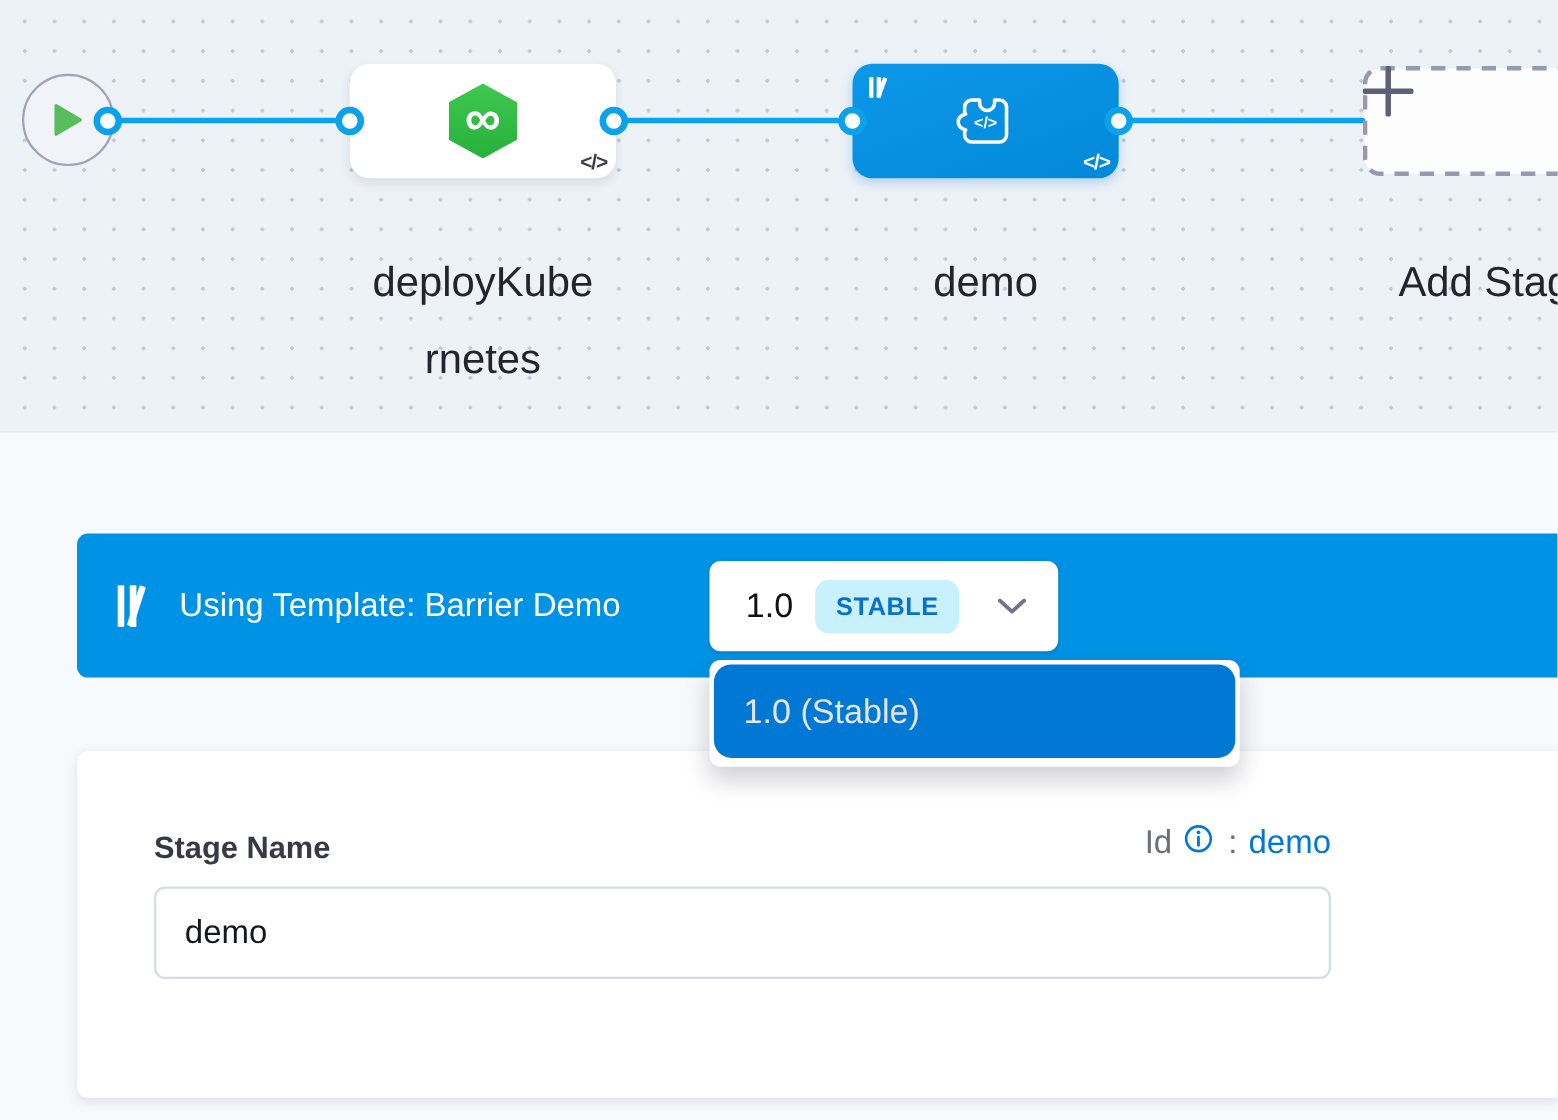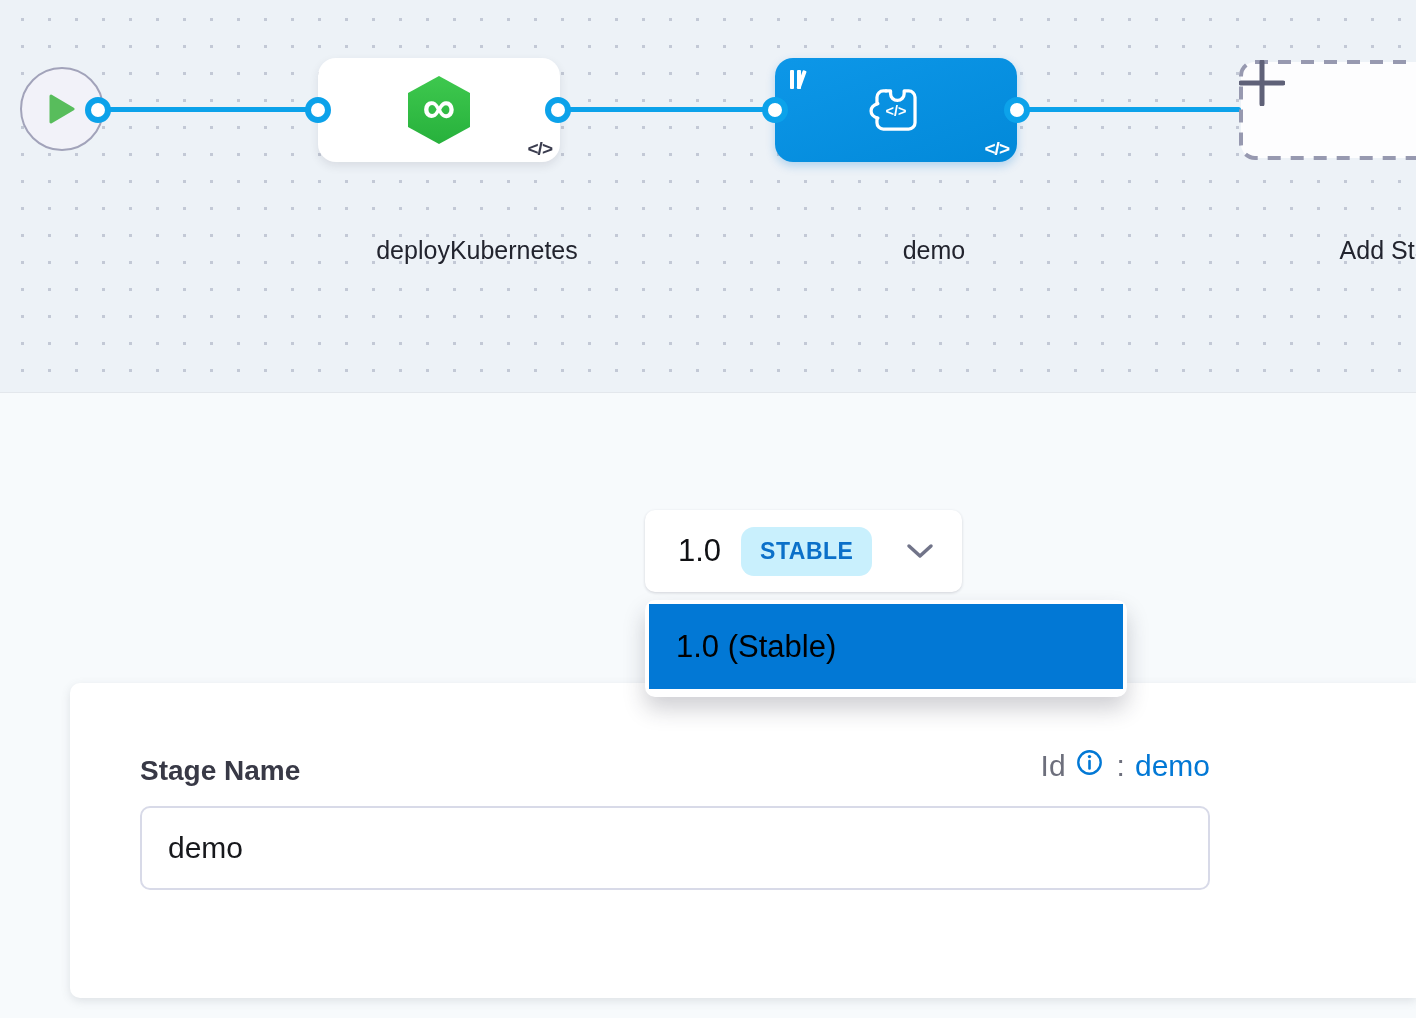--- a/index.html
+++ b/index.html
@@ -36,22 +36,22 @@
   .hexagon .inf { color:#fff; font-size:46px; font-weight:bold; line-height:1; margin-top:-6px; }
 
   .code-badge { position:absolute; right:8px; bottom:2px; font-size:19px; font-weight:bold;
                 letter-spacing:-1px; }
   .code-dark { color:#3a3c4e; }
   .code-white { color:#ffffff; }
 
   .lib-icon { position:relative; }
   .lib-icon .bar { position:absolute; background:currentColor; border-radius:1px; }
 
-  .node-label { position:absolute; top:222px; text-align:center; font-size:25px;
-                line-height:57px; color:#22242e; word-break:break-all;margin-left:38px; }
+  .node-label { position:absolute; top:222px; text-align:center; font-size:38px;
+                line-height:70px; color:#22242e; word-break:break-all; }
 
   .add-node { position:absolute; left:1239px; top:60px; width:242px; height:100px; }
   .add-node svg { position:absolute; left:0; top:0; }
   .add-plus { position:absolute; left:0; top:0; width:242px; height:100px;
               display:flex; align-items:center; justify-content:center; }
 
   
   .banner { position:absolute; left:70px; top:485px; width:1346px; height:131px;
             background:#0092e4; border-radius:10px 0 0 10px; z-index:2;
             display:flex; align-items:center; }
@@ -62,21 +62,21 @@
                  display:flex; align-items:center; box-shadow:0 1px 3px rgba(40,41,61,.18);
                  cursor:pointer; }
   .version-num { font-size:31px; color:#101114; font-weight:500; margin-left:33px; }
   .version-badge { background:#c9f0fd; color:#0b70c9; font-size:23px; font-weight:bold;
                    letter-spacing:.5px; padding:11px 19px; border-radius:13px; margin-left:20px; }
   .version-chevron { margin-left:auto; margin-right:28px; display:flex; }
 
   .menu { position:absolute; left:645px; top:600px; width:482px; height:97px;
           background:#ffffff; border-radius:10px; z-index:6;
           box-shadow:0 12px 22px rgba(40,41,61,.22); padding:4px; }
-  .menu-item { height:85px; background:#0278d5; border-radius:0; color:#000000;
+  .menu-item { height:85px; background:#0278d5; border-radius:16px; color:#e5e5e5;
                font-size:31px; display:flex; align-items:center; padding-left:27px;
                cursor:pointer; }
 
   
   .card { position:absolute; left:70px; top:683px; width:1346px; height:315px;
           background:#ffffff; border-radius:10px 0 0 10px; z-index:1;
           box-shadow:0 3px 10px rgba(96,97,112,.16); }
   .field-label { position:absolute; left:70px; top:72px; font-size:28px; font-weight:600;
                  color:#383946;text-align:center; }
   .id-row { position:absolute; left:830px; top:66px; width:310px; height:40px;
@@ -145,20 +145,28 @@
           <path d="M23 2 V44 M2 23 H44" stroke="#5f6178" stroke-width="5" stroke-linecap="round" fill="none"></path>
         </svg>
       </div>
     </div>
 
     <div class="node-label" style="left:334px; width:210px;">deployKubernetes</div>
     <div class="node-label" style="left:791px; width:210px;">demo</div>
     <div class="node-label" style="left:1240px; width:240px;">Add Stage</div>
   </div>
 
+  <div class="banner">
+    <span class="lib-icon" style="width:32px; height:42px; margin-left:37px; color:#ffffff;">
+      <span class="bar" style="left:0;  top:2px; width:6px; height:38px;"></span>
+      <span class="bar" style="left:11px;top:2px; width:6px; height:38px;"></span>
+      <span class="bar" style="left:20px;top:2px; width:6px; height:38px; transform:rotate(18deg); transform-origin:top left;"></span>
+    </span>
+    <span class="banner-title">Using Template: Barrier Demo</span>
+  </div>
 
   <div class="version-btn">
     <span class="version-num">1.0</span>
     <span class="version-badge">STABLE</span>
     <span class="version-chevron">
       <svg width="28" height="16" viewBox="0 0 28 16">
         <polyline points="3,3 14,13 25,3" fill="none" stroke="#717489" stroke-width="3.5" stroke-linecap="round" stroke-linejoin="round"></polyline>
       </svg>
     </span>
   </div>

